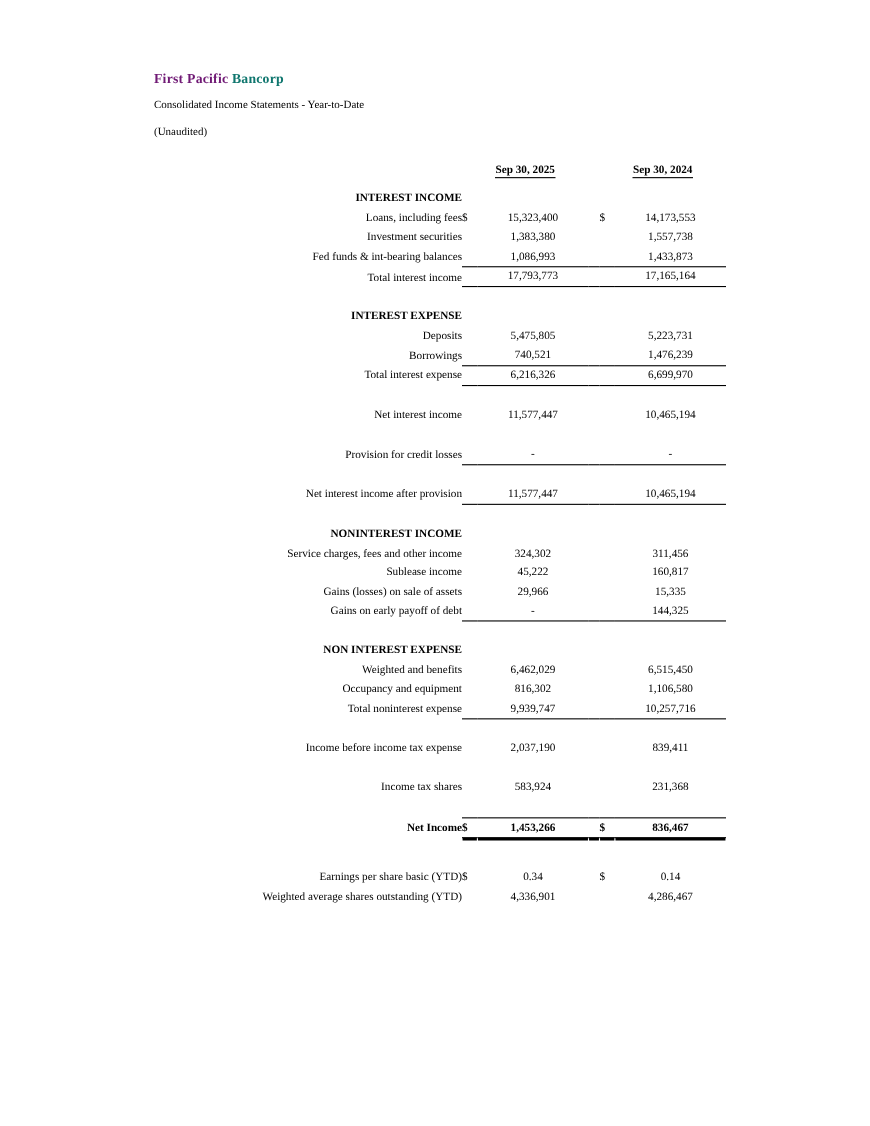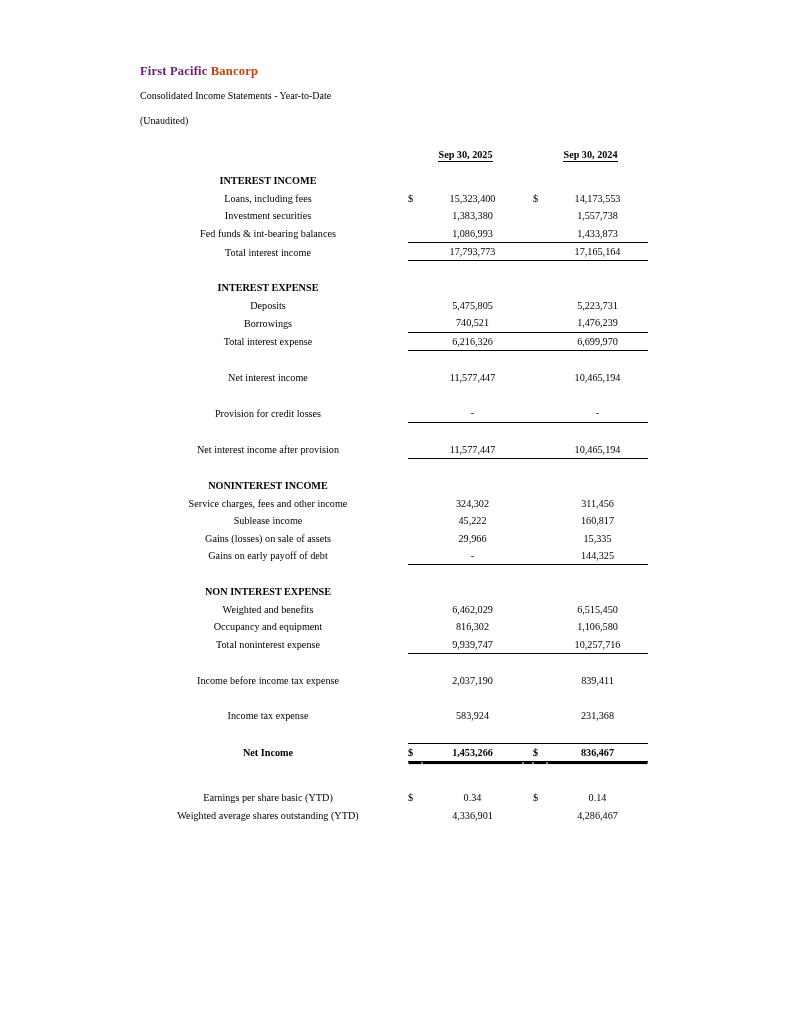--- a/index.html
+++ b/index.html
@@ -24,39 +24,39 @@
   .masthead {
     position: absolute;
     left: 140px;
     top: 64px;
     font-size: 12.5px;
     font-weight: bold;
     letter-spacing: 0.2px;
     white-space: nowrap;
   }
   .brand-a { color: #701a75; }
-  .brand-b { color: #c2410c; }
+  .brand-b { color: #0f766e; }
   .subtitle {
     position: absolute;
     left: 140px;
     top: 90px;
     font-size: 10px;
     white-space: nowrap;
   }
   .unaudited {
     position: absolute;
     left: 140px;
     top: 115px;
     font-size: 10px;
     white-space: nowrap;
   }
 
   table.stmt {
     position: absolute;
-    left: 128px;
+    left: 140px;
     top: 146px;
     width: 520px;
     border-collapse: collapse;
     font-size: 10.2px;
     table-layout: fixed;
   }
   table.stmt td {
     padding: 0;
     vertical-align: bottom;
     height: 17.4px;
@@ -64,21 +64,21 @@
     white-space: nowrap;
   }
 
   col.c-label  { width: 280px; }
   col.c-cur1   { width: 14px;  }
   col.c-val1   { width: 101px; }
   col.c-gap    { width: 10px;  }
   col.c-cur2   { width: 14px;  }
   col.c-val2   { width: 101px; }
 
-  td.label { text-align: center; }
+  td.label { text-align: right; }
   td.cur   { text-align: left; padding-left: 2px; }
   td.val   { text-align: center; padding-right: 14px; }
 
   
   .ind0 { padding-left: 0px; }
   .ind1 { padding-left: 11px; }
 
   
   .hdr  { font-weight: bold; }
   .bold { font-weight: bold; }
@@ -336,21 +336,21 @@
         <td></td>
         <td class="cur"></td>
         <td class="val">839,411</td>
       </tr>
 
       <tr class="sp-lg">
           <td colspan="6"></td>
         </tr>
 
       <tr>
-        <td class="label ind0">Income tax expense</td>
+        <td class="label ind0">Income tax shares</td>
         <td class="cur"></td>
         <td class="val">583,924</td>
         <td></td>
         <td class="cur"></td>
         <td class="val">231,368</td>
       </tr>
 
       <tr class="sp">
           <td colspan="6"></td>
         </tr>

